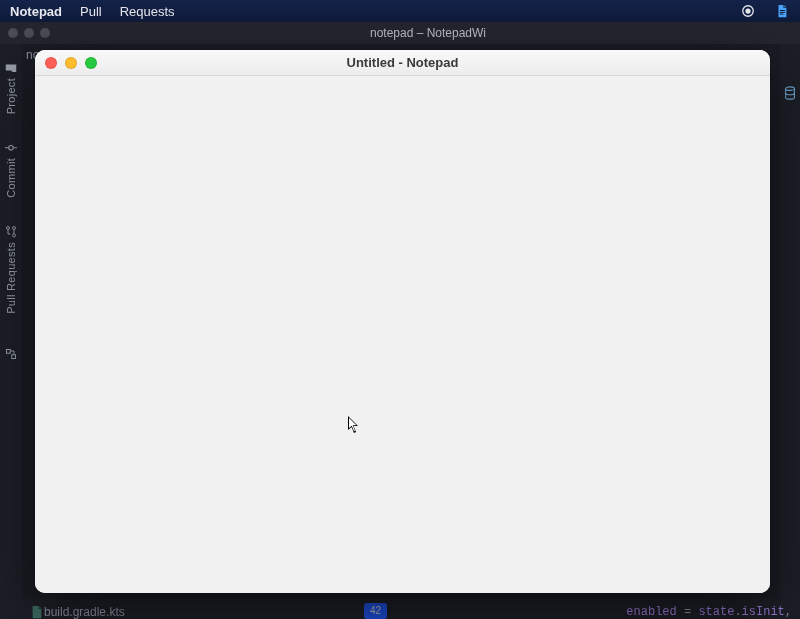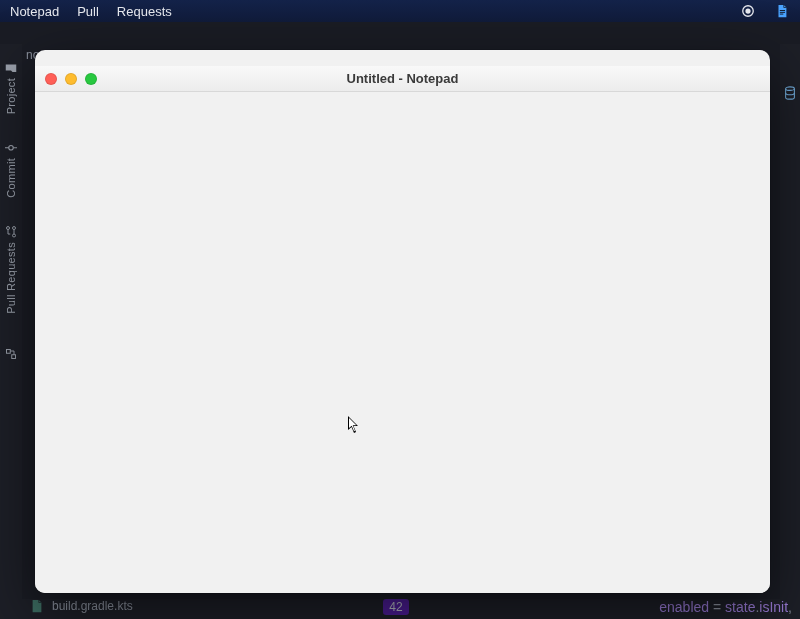--- a/index.html
+++ b/index.html
@@ -11,21 +11,21 @@
       height: 22px;
       background: linear-gradient(#14234a, #101b3a);
       display: flex;
       align-items: center;
       padding: 0 10px;
       color: #e6e8ee;
       font-size: 13px;
       font-weight: 500;
       gap: 18px;
     }
-    .menubar .app-name { font-weight: 400; }
+    .menubar .app-name { font-weight: 700; }
     .menubar .spacer { flex: 1; }
     .menubar .sys-icon { width: 16px; height: 16px; display: inline-flex; align-items: center; justify-content: center; }
     .menubar .sys-icon svg { width: 14px; height: 14px; }
 
     
     .ide-chrome {
       position: absolute;
       top: 22px; left: 0; right: 0; bottom: 0;
       background: #1a1c24;
     }
@@ -70,30 +70,30 @@
       display: flex; align-items: center; gap: 6px; padding-left: 4px;
       color: #8d93a0; font-size: 12px;
     }
     .ide-right-gutter {
       position: absolute; top: 0; right: 0; width: 20px; bottom: 0;
       background: #1d1f27; display: flex; flex-direction: column; align-items: center; padding-top: 42px;
     }
     .ide-right-gutter svg { width: 14px; height: 14px; }
     .ide-statusbar {
       position: absolute; left: 22px; right: 0; bottom: 0; height: 20px;
-      background: #1d1f27; display: flex; align-items: flex-start;
-      font-size: 12px; color: #8d93a0; padding: 0 8px; gap: 8px;
+      background: #1d1f27; display: flex; align-items: flex-end;
+      font-size: 12px; color: #8d93a0; padding: 0 8px; 
     }
     .ide-statusbar .file-icon { width: 14px; height: 14px; }
     .ide-statusbar .sb-spacer { flex: 1; }
     .ide-statusbar .ln-badge {
-      background: #4c1d95; color: #b7bcc6; padding: 0 6px; border-radius: 3px;
-      font-size: 12px; line-height: 16px;
-    }
-    .ide-statusbar .code-scrap { font-family: Liberation Sans, sans-serif; font-size: 14px; }
+      background: #1d4ed8; color: #b7bcc6; padding: 0 6px; border-radius: 3px;
+      font-size: 10px; line-height: 16px;
+    }
+    .ide-statusbar .code-scrap { font-family: Liberation Mono, monospace; font-size: 12px; }
     .ide-statusbar .code-scrap .p { color: #9b7cd8; }
     .ide-statusbar .code-scrap .d { color: #808794; }
 
     .ide-code-peek {
       position: absolute; right: 20px; top: 90px; bottom: 20px; width: 60px;
       font-family: Menlo, Consolas, monospace; font-size: 12px; color: #a9b3c1;
       display: flex; flex-direction: column; gap: 46px; align-items: flex-start;
       overflow: hidden; pointer-events: none;
     }
     .ide-code-peek div { white-space: pre; }
@@ -108,21 +108,20 @@
       box-shadow: 0 20px 60px rgba(0,0,0,0.55), 0 0 0 1px rgba(0,0,0,0.08);
       overflow: hidden;
       display: flex; flex-direction: column;
     }
     .notepad-titlebar {
       height: 26px;
       background: linear-gradient(#f9f9f9, #ececec);
       border-bottom: 1px solid #d8d8d8;
       display: flex; align-items: center;
       position: relative;
-      margin-top: 16px;
     }
     .traffic-lights { display: flex; gap: 8px; padding-left: 10px; }
     .tl { width: 12px; height: 12px; border-radius: 50%; }
     .tl.red { background: #ff5f57; border: 0.5px solid rgba(0,0,0,0.1); }
     .tl.yellow { background: #febc2e; border: 0.5px solid rgba(0,0,0,0.1); }
     .tl.green { background: #28c840; border: 0.5px solid rgba(0,0,0,0.1); }
     .notepad-title {
       position: absolute; left: 0; right: 0; text-align: center;
       font-size: 13px; font-weight: 600; color: #3a3a3a;
       pointer-events: none;
@@ -154,20 +153,28 @@
         <path d="M4 1h6l3 3v11H4z" fill="#4aa3ff"></path>
         <path d="M10 1v3h3" fill="none" stroke="#0f111a" stroke-width="0.8"></path>
         <rect x="5.5" y="7" width="6" height="1" fill="#0f111a"></rect>
         <rect x="5.5" y="9" width="6" height="1" fill="#0f111a"></rect>
         <rect x="5.5" y="11" width="4" height="1" fill="#0f111a"></rect>
       </svg>
   </span>
 </div>
 
 <div class="ide-chrome">
+  <div class="ide-titlebar">
+    <div class="ide-traffic">
+        <span></span>
+        <span></span>
+        <span></span>
+      </div>
+    <div class="ide-title-text">notepad – NotepadWi</div>
+  </div>
   <div class="ide-body">
     <div class="ide-left-gutter">
       <div class="vtab">
         <span>Project</span>
         <svg class="vicon" viewBox="0 0 16 16">
             <path d="M1 3h5l2 2h7v8H1z" fill="#9aa0ab"></path>
           </svg>
       </div>
       <div class="vtab">
         <span>Commit</span>

